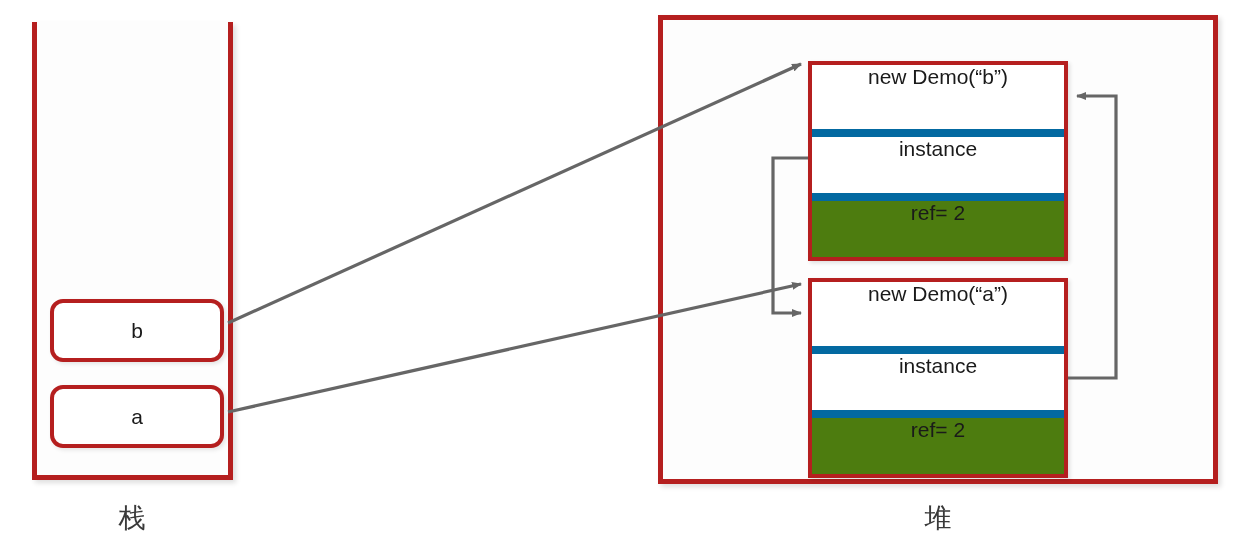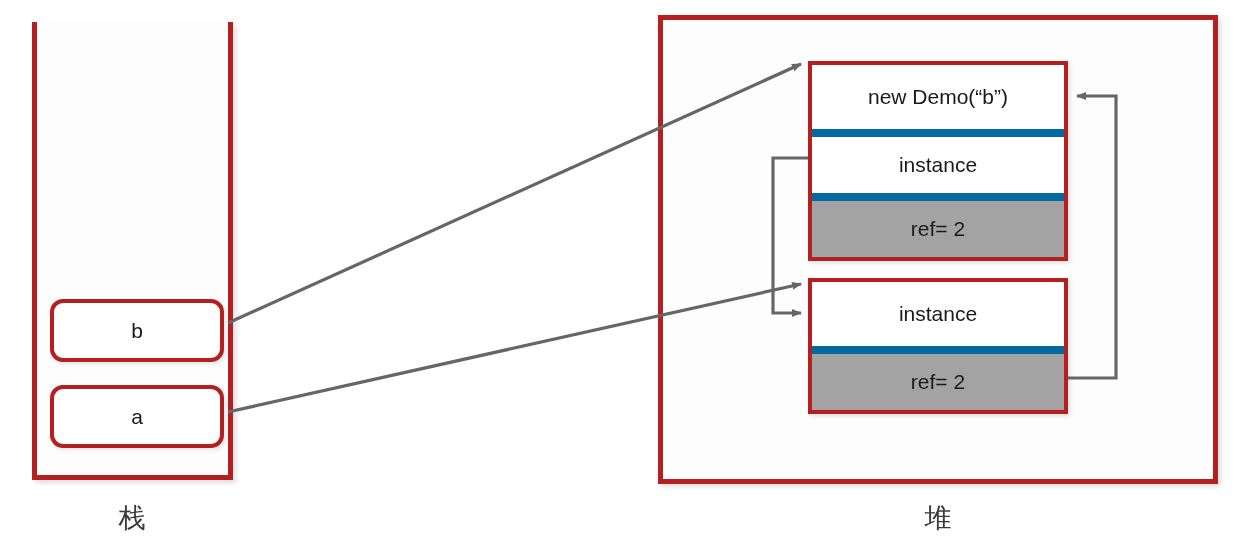--- a/index.html
+++ b/index.html
@@ -75,28 +75,27 @@
     background: #ffffff;
     box-shadow: 2px 2px 4px rgba(0,0,0,0.12);
   }
   .obj-box.obj-b { left: 808px; top: 61px; }
   .obj-box.obj-a { left: 808px; top: 278px; }
 
   .obj-row {
     height: 64px;
     box-sizing: border-box;
     display: flex;
-    align-items: center;
     justify-content: center;
     font-size: 21px;
     color: #1a1a1a;
     background: #ffffff;
   }
   .obj-row + .obj-row { border-top: 8px solid #0369a1; }
-  .obj-row.highlight { background: #a3a3a3; }
+  .obj-row.highlight { background: #4d7c0f; }
 
   
   .caption {
     position: absolute;
     font-size: 27px;
     color: #3a3a3a;
     text-align: center;
   }
   .caption.stack-caption { left: 82px; top: 500px; width: 100px; }
   .caption.heap-caption  { left: 888px; top: 500px; width: 100px; }
@@ -139,20 +138,23 @@
     <div class="obj-row">
       <span>instance</span>
     </div>
     <div class="obj-row highlight">
       <span>ref= 2</span>
     </div>
   </div>
 
   <div class="obj-box obj-a">
     <div class="obj-row">
+      <span>new Demo(“a”)</span>
+    </div>
+    <div class="obj-row">
       <span>instance</span>
     </div>
     <div class="obj-row highlight">
       <span>ref= 2</span>
     </div>
   </div>
 
   <div class="caption heap-caption">堆</div>
 
   <svg id="arrows" viewBox="0 0 1234 554">

